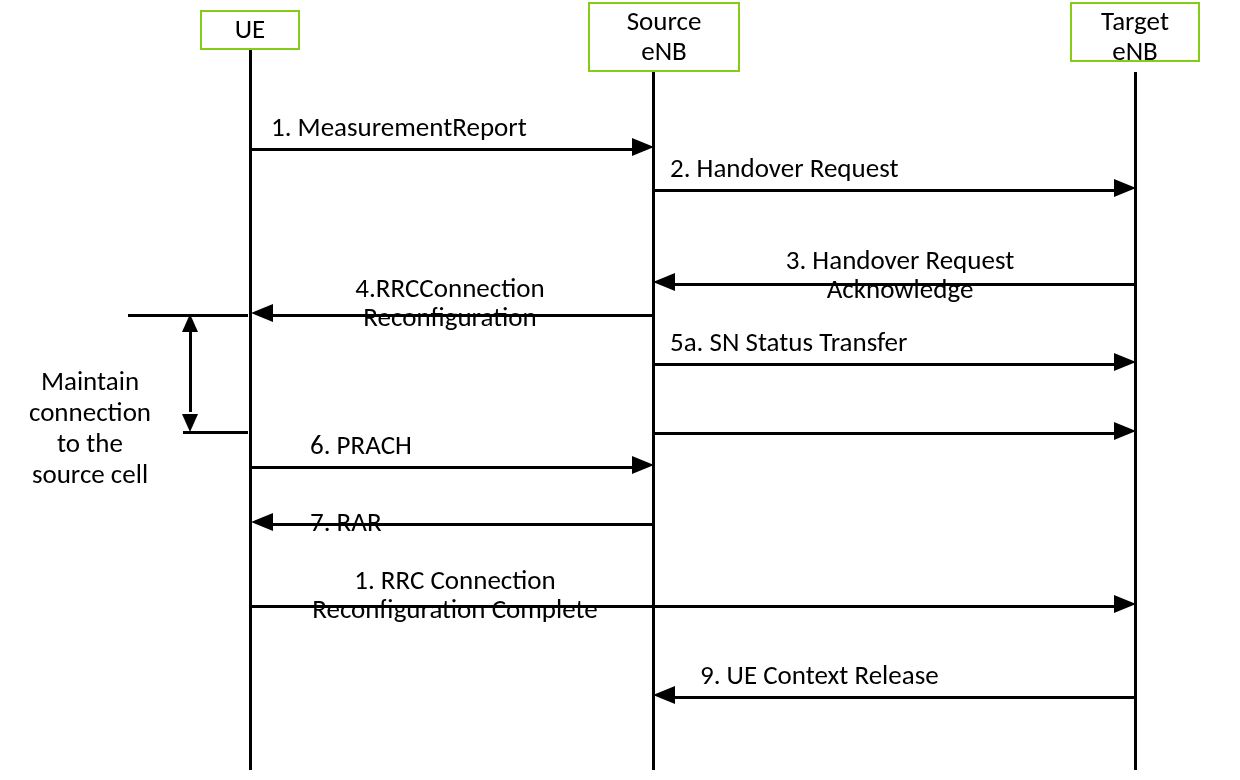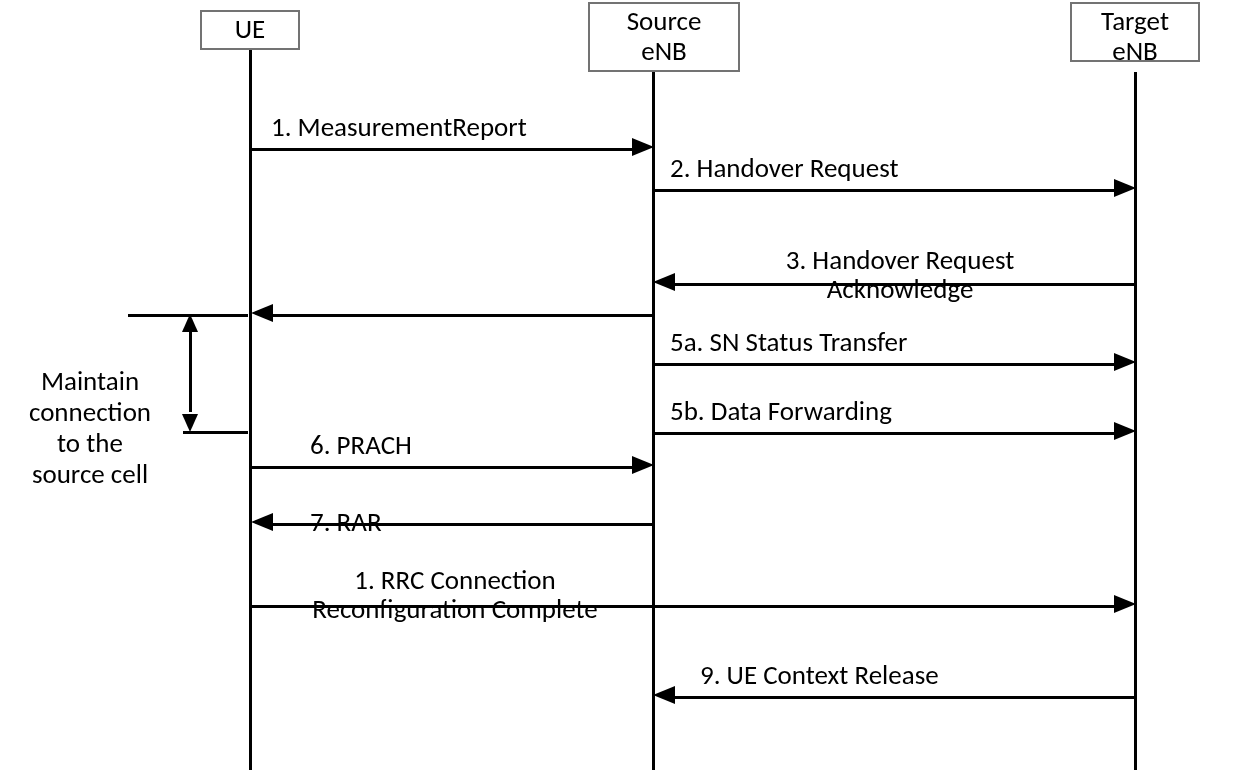--- a/index.html
+++ b/index.html
@@ -9,21 +9,21 @@
     font-family: Calibri, "Segoe UI", Arial, sans-serif;
     font-size: 27px;
     color: #000;
     background: #fff;
     position: relative;
   }
   .canvas { position: relative; width: 1240px; height: 780px; }
 
   .lifebox {
     position: absolute;
-    border: 2px solid #737373;
+    border: 2px solid #84cc16;
     background: #fff;
     text-align: center;
     padding: 2px 4px;
     line-height: 1.1;
     box-sizing: border-box;
   }
 
   .lifeline {
     position: absolute;
     width: 0;
@@ -111,32 +111,33 @@
   <div class="arrow-line" style="left:655px; top:189px; width:461px;"></div>
   <div class="arrow-head-r" style="left:1114px; top:179px;"></div>
 
   <div class="msg-label" style="left:690px; top:215px; width:420px; white-space:pre-line;">
     <span>3. Handover Request
 Acknowledge</span>
   </div>
   <div class="arrow-line" style="left:673px; top:283px; width:461px;"></div>
   <div class="arrow-head-l" style="left:653px; top:273px;"></div>
 
+  <div class="msg-label" style="left:290px; top:243px; width:320px; white-space:pre-line;">
+    <span>4.RRCConnection
+Reconfiguration</span>
+  </div>
   <div class="arrow-line" style="left:272px; top:314px; width:381px;"></div>
   <div class="arrow-head-l" style="left:251px; top:304px;"></div>
 
   <div class="msg-label left" style="left:670px; top:327px; width:360px;">
     <span>5a. SN Status Transfer</span>
   </div>
   <div class="arrow-line" style="left:655px; top:363px; width:461px;"></div>
   <div class="arrow-head-r" style="left:1114px; top:353px;"></div>
 
-  <div class="msg-label left" style="left:670px; top:396px; width:360px;">
-    <span>5b. Data Forwarding</span>
-  </div>
   <div class="arrow-line" style="left:655px; top:432px; width:461px;"></div>
   <div class="arrow-head-r" style="left:1114px; top:422px;"></div>
 
   <div class="msg-label left" style="left:310px; top:430px; width:200px;">
     <span>6. PRACH</span>
   </div>
   <div class="arrow-line" style="left:251px; top:466px; width:383px;"></div>
   <div class="arrow-head-r" style="left:632px; top:456px;"></div>
 
   <div class="msg-label left" style="left:310px; top:507px; width:200px;">

